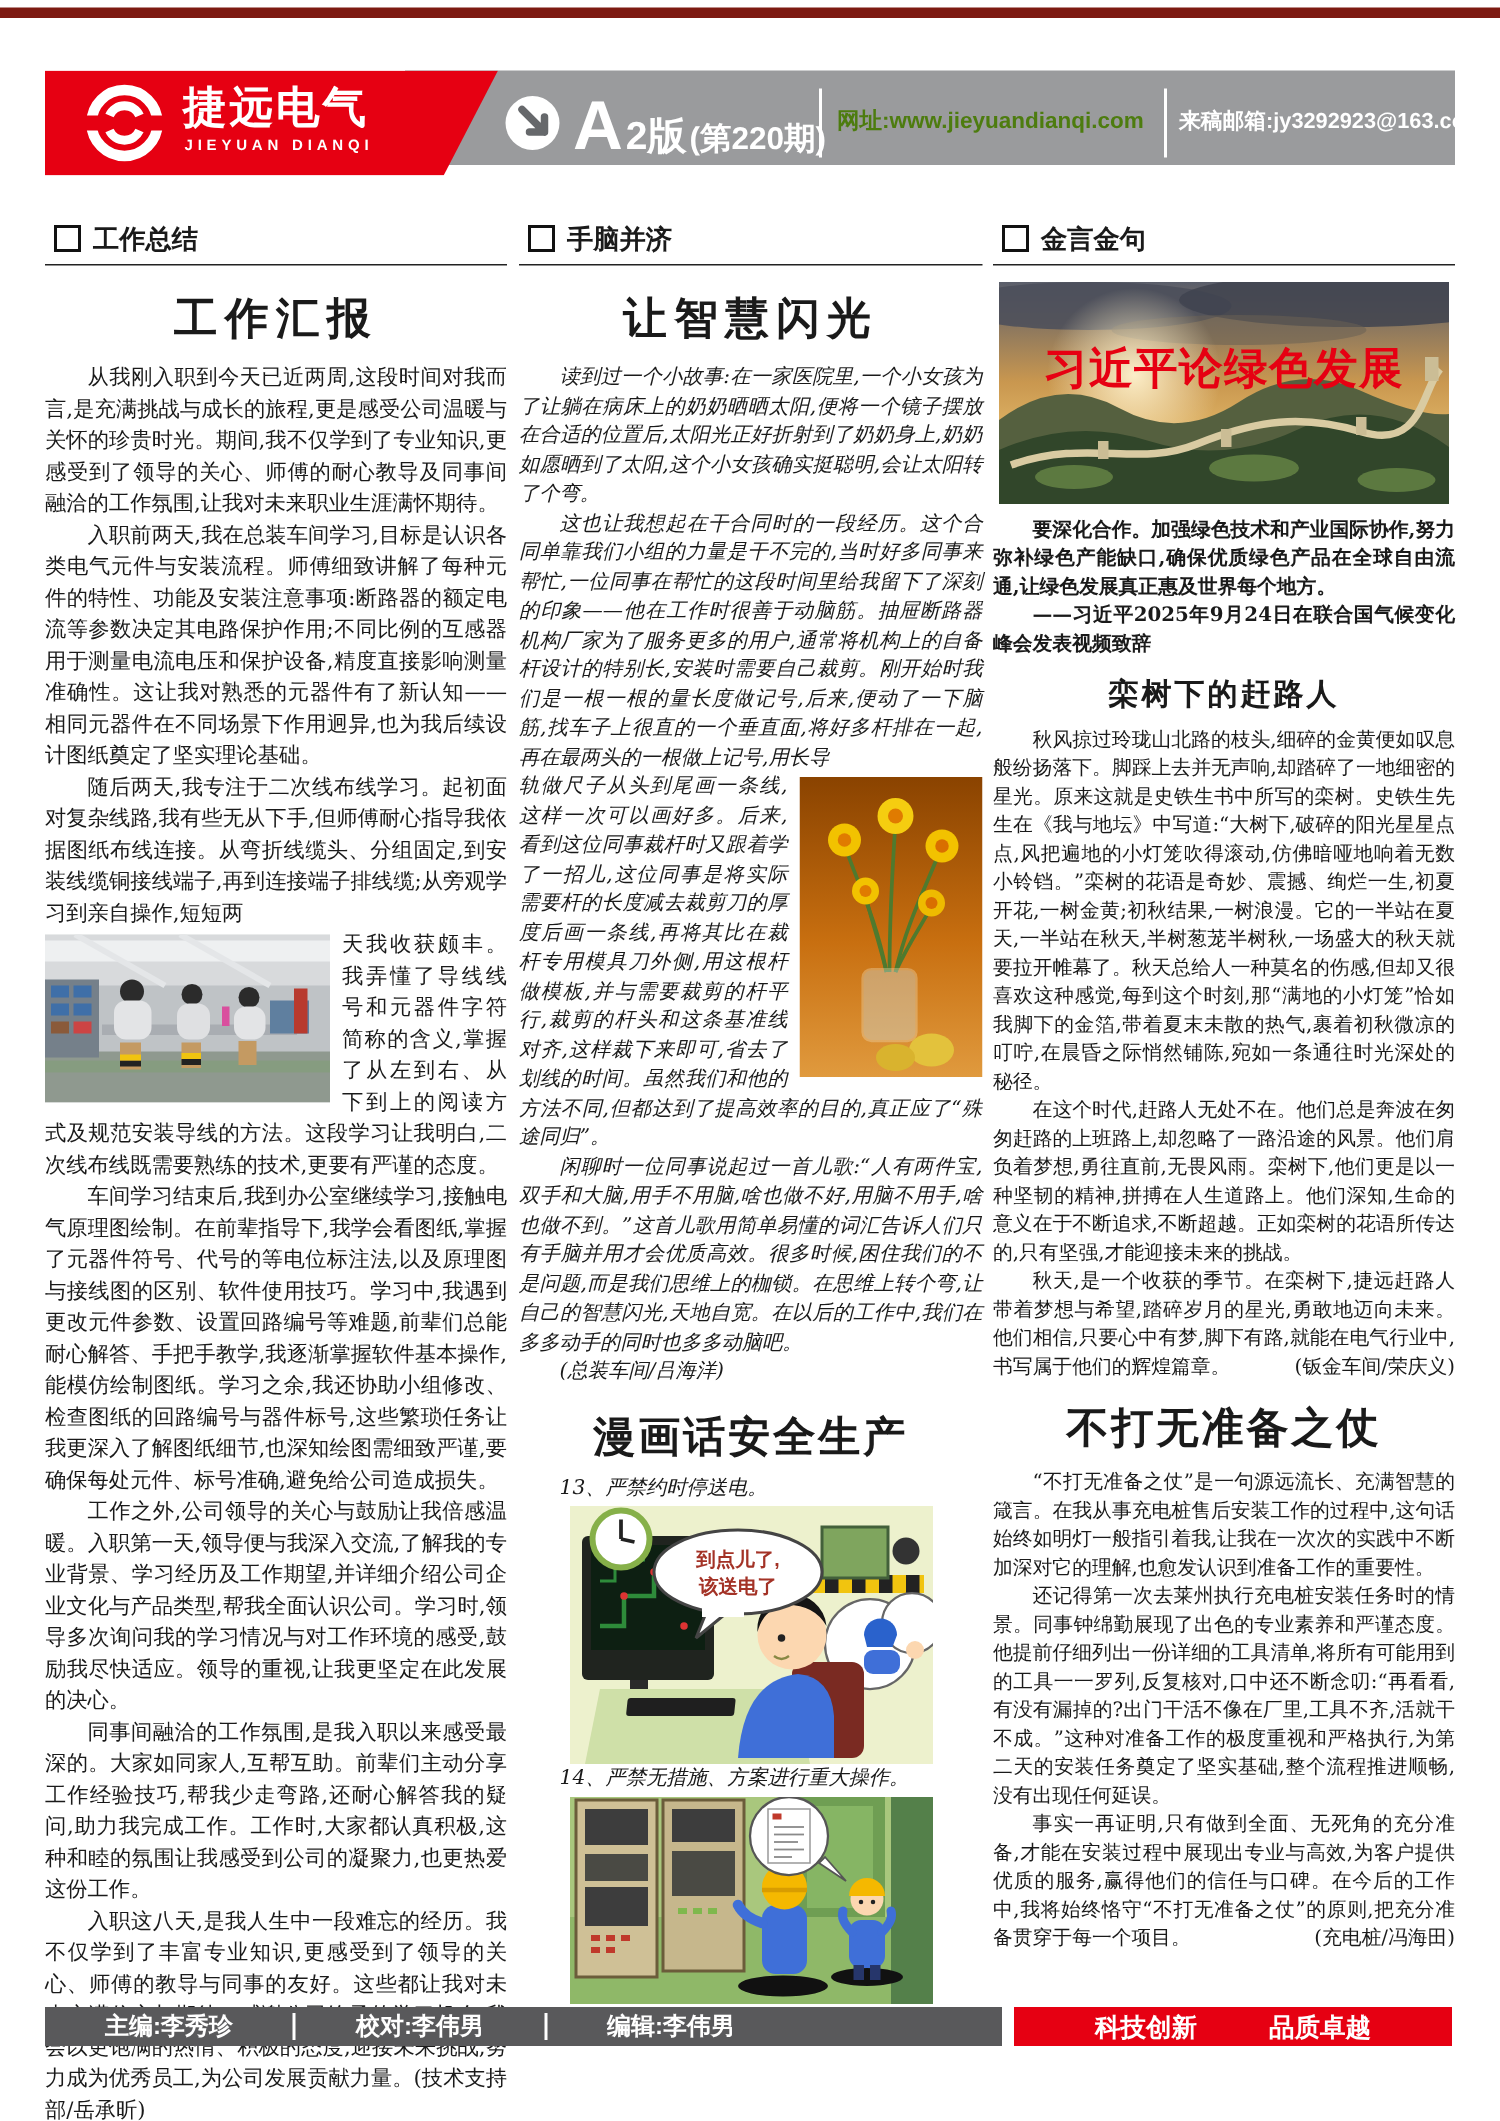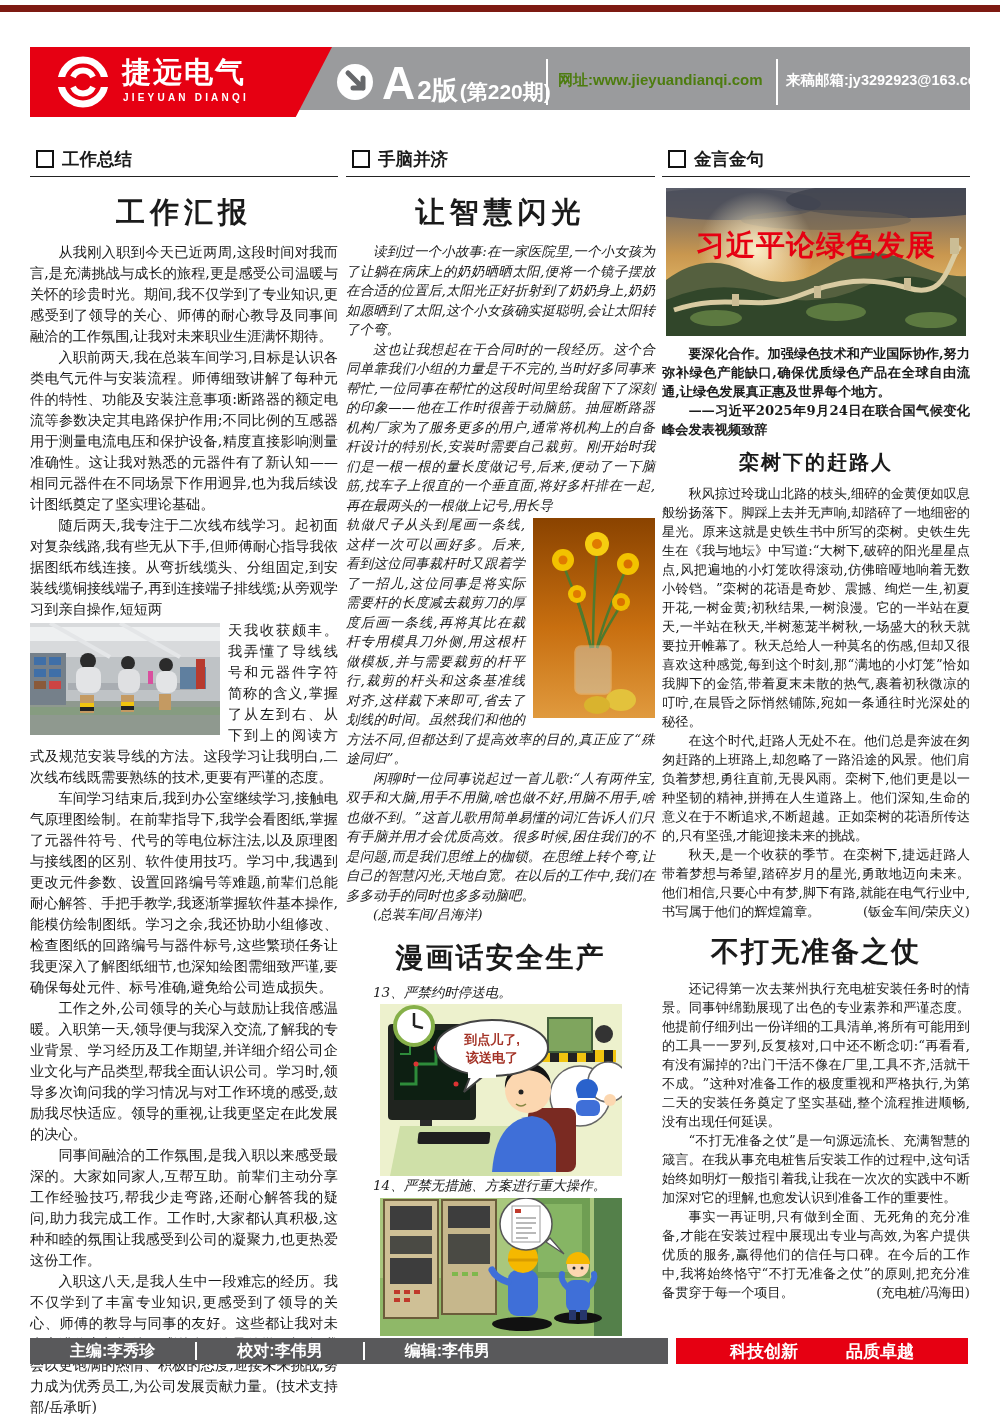--- a/index.html
+++ b/index.html
@@ -357,22 +357,22 @@
     </div>
     <p class="bold-q">要深化合作。加强绿色技术和产业国际协作,努力弥补绿色产能缺口,确保优质绿色产品在全球自由流通,让绿色发展真正惠及世界每个地方。</p>
     <p class="bold-q">——习近平2025年9月24日在联合国气候变化峰会发表视频致辞</p>
 
     <div class="art-title" style="font-size:20px;letter-spacing:2px;margin:10px 0 8px;text-align:center;">栾树下的赶路人</div>
     <p>秋风掠过玲珑山北路的枝头,细碎的金黄便如叹息般纷扬落下。脚踩上去并无声响,却踏碎了一地细密的星光。原来这就是史铁生书中所写的栾树。史铁生先生在《我与地坛》中写道:“大树下,破碎的阳光星星点点,风把遍地的小灯笼吹得滚动,仿佛暗哑地响着无数小铃铛。”栾树的花语是奇妙、震撼、绚烂一生,初夏开花,一树金黄;初秋结果,一树浪漫。它的一半站在夏天,一半站在秋天,半树葱茏半树秋,一场盛大的秋天就要拉开帷幕了。秋天总给人一种莫名的伤感,但却又很喜欢这种感觉,每到这个时刻,那“满地的小灯笼”恰如我脚下的金箔,带着夏末未散的热气,裹着初秋微凉的叮咛,在晨昏之际悄然铺陈,宛如一条通往时光深处的秘径。</p>
     <p>在这个时代,赶路人无处不在。他们总是奔波在匆匆赶路的上班路上,却忽略了一路沿途的风景。他们肩负着梦想,勇往直前,无畏风雨。栾树下,他们更是以一种坚韧的精神,拼搏在人生道路上。他们深知,生命的意义在于不断追求,不断超越。正如栾树的花语所传达的,只有坚强,才能迎接未来的挑战。</p>
     <p><span>秋天,是一个收获的季节。在栾树下,捷远赶路人带着梦想与希望,踏碎岁月的星光,勇敢地迈向未来。他们相信,只要心中有梦,脚下有路,就能在电气行业中,书写属于他们的辉煌篇章。</span><span class="sig">(钣金车间/荣庆义)</span></p>
 
     <div class="art-title" style="font-size:28px;letter-spacing:2px;margin:12px 0 8px;">不打无准备之仗</div>
+    <p>“不打无准备之仗”是一句源远流长、充满智慧的箴言。在我从事充电桩售后安装工作的过程中,这句话始终如明灯一般指引着我,让我在一次次的实践中不断加深对它的理解,也愈发认识到准备工作的重要性。</p>
     <p>还记得第一次去莱州执行充电桩安装任务时的情景。同事钟绵勤展现了出色的专业素养和严谨态度。他提前仔细列出一份详细的工具清单,将所有可能用到的工具一一罗列,反复核对,口中还不断念叨:“再看看,有没有漏掉的?出门干活不像在厂里,工具不齐,活就干不成。”这种对准备工作的极度重视和严格执行,为第二天的安装任务奠定了坚实基础,整个流程推进顺畅,没有出现任何延误。</p>
-    <p>“不打无准备之仗”是一句源远流长、充满智慧的箴言。在我从事充电桩售后安装工作的过程中,这句话始终如明灯一般指引着我,让我在一次次的实践中不断加深对它的理解,也愈发认识到准备工作的重要性。</p>
     <p><span>事实一再证明,只有做到全面、无死角的充分准备,才能在安装过程中展现出专业与高效,为客户提供优质的服务,赢得他们的信任与口碑。在今后的工作中,我将始终恪守“不打无准备之仗”的原则,把充分准备贯穿于每一个项目。</span><span class="sig">(充电桩/冯海田)</span></p>
   </div>
 
   <div class="foot-gray">
     <span>主编:李秀珍</span>
     <span class="fg-sep"></span>
     <span>校对:李伟男</span>
     <span class="fg-sep"></span>
     <span>编辑:李伟男</span>
   </div>

